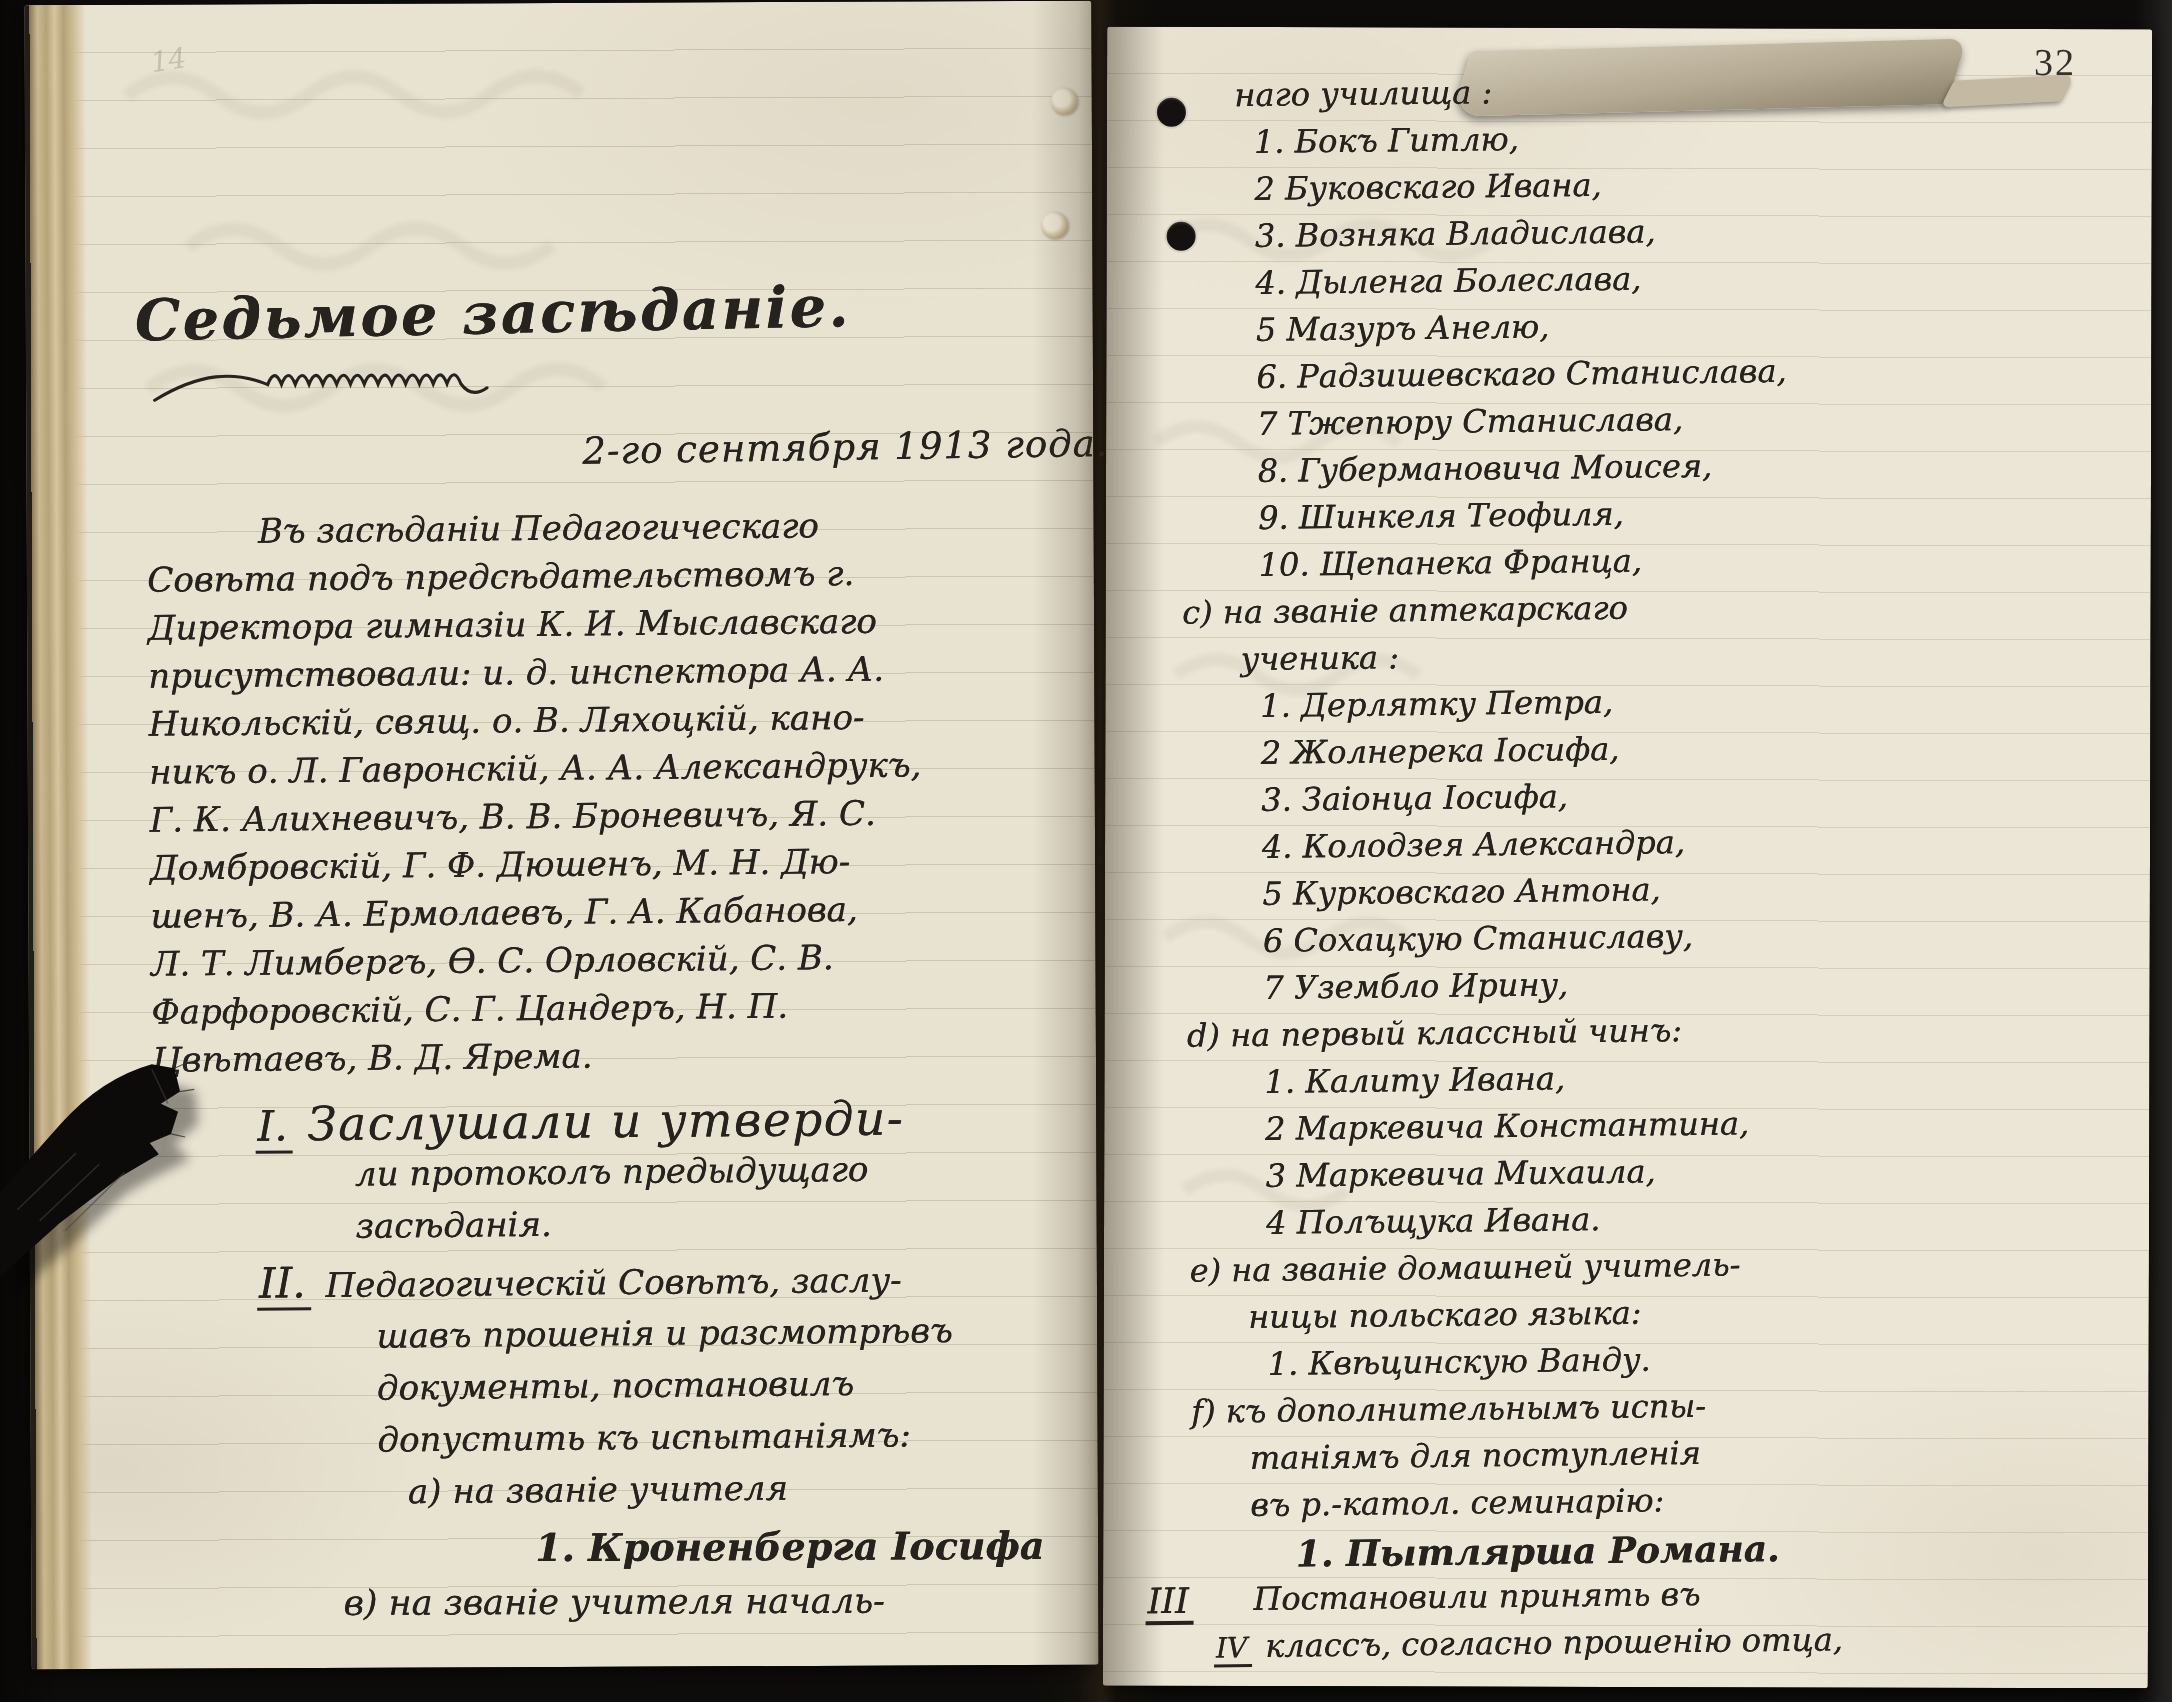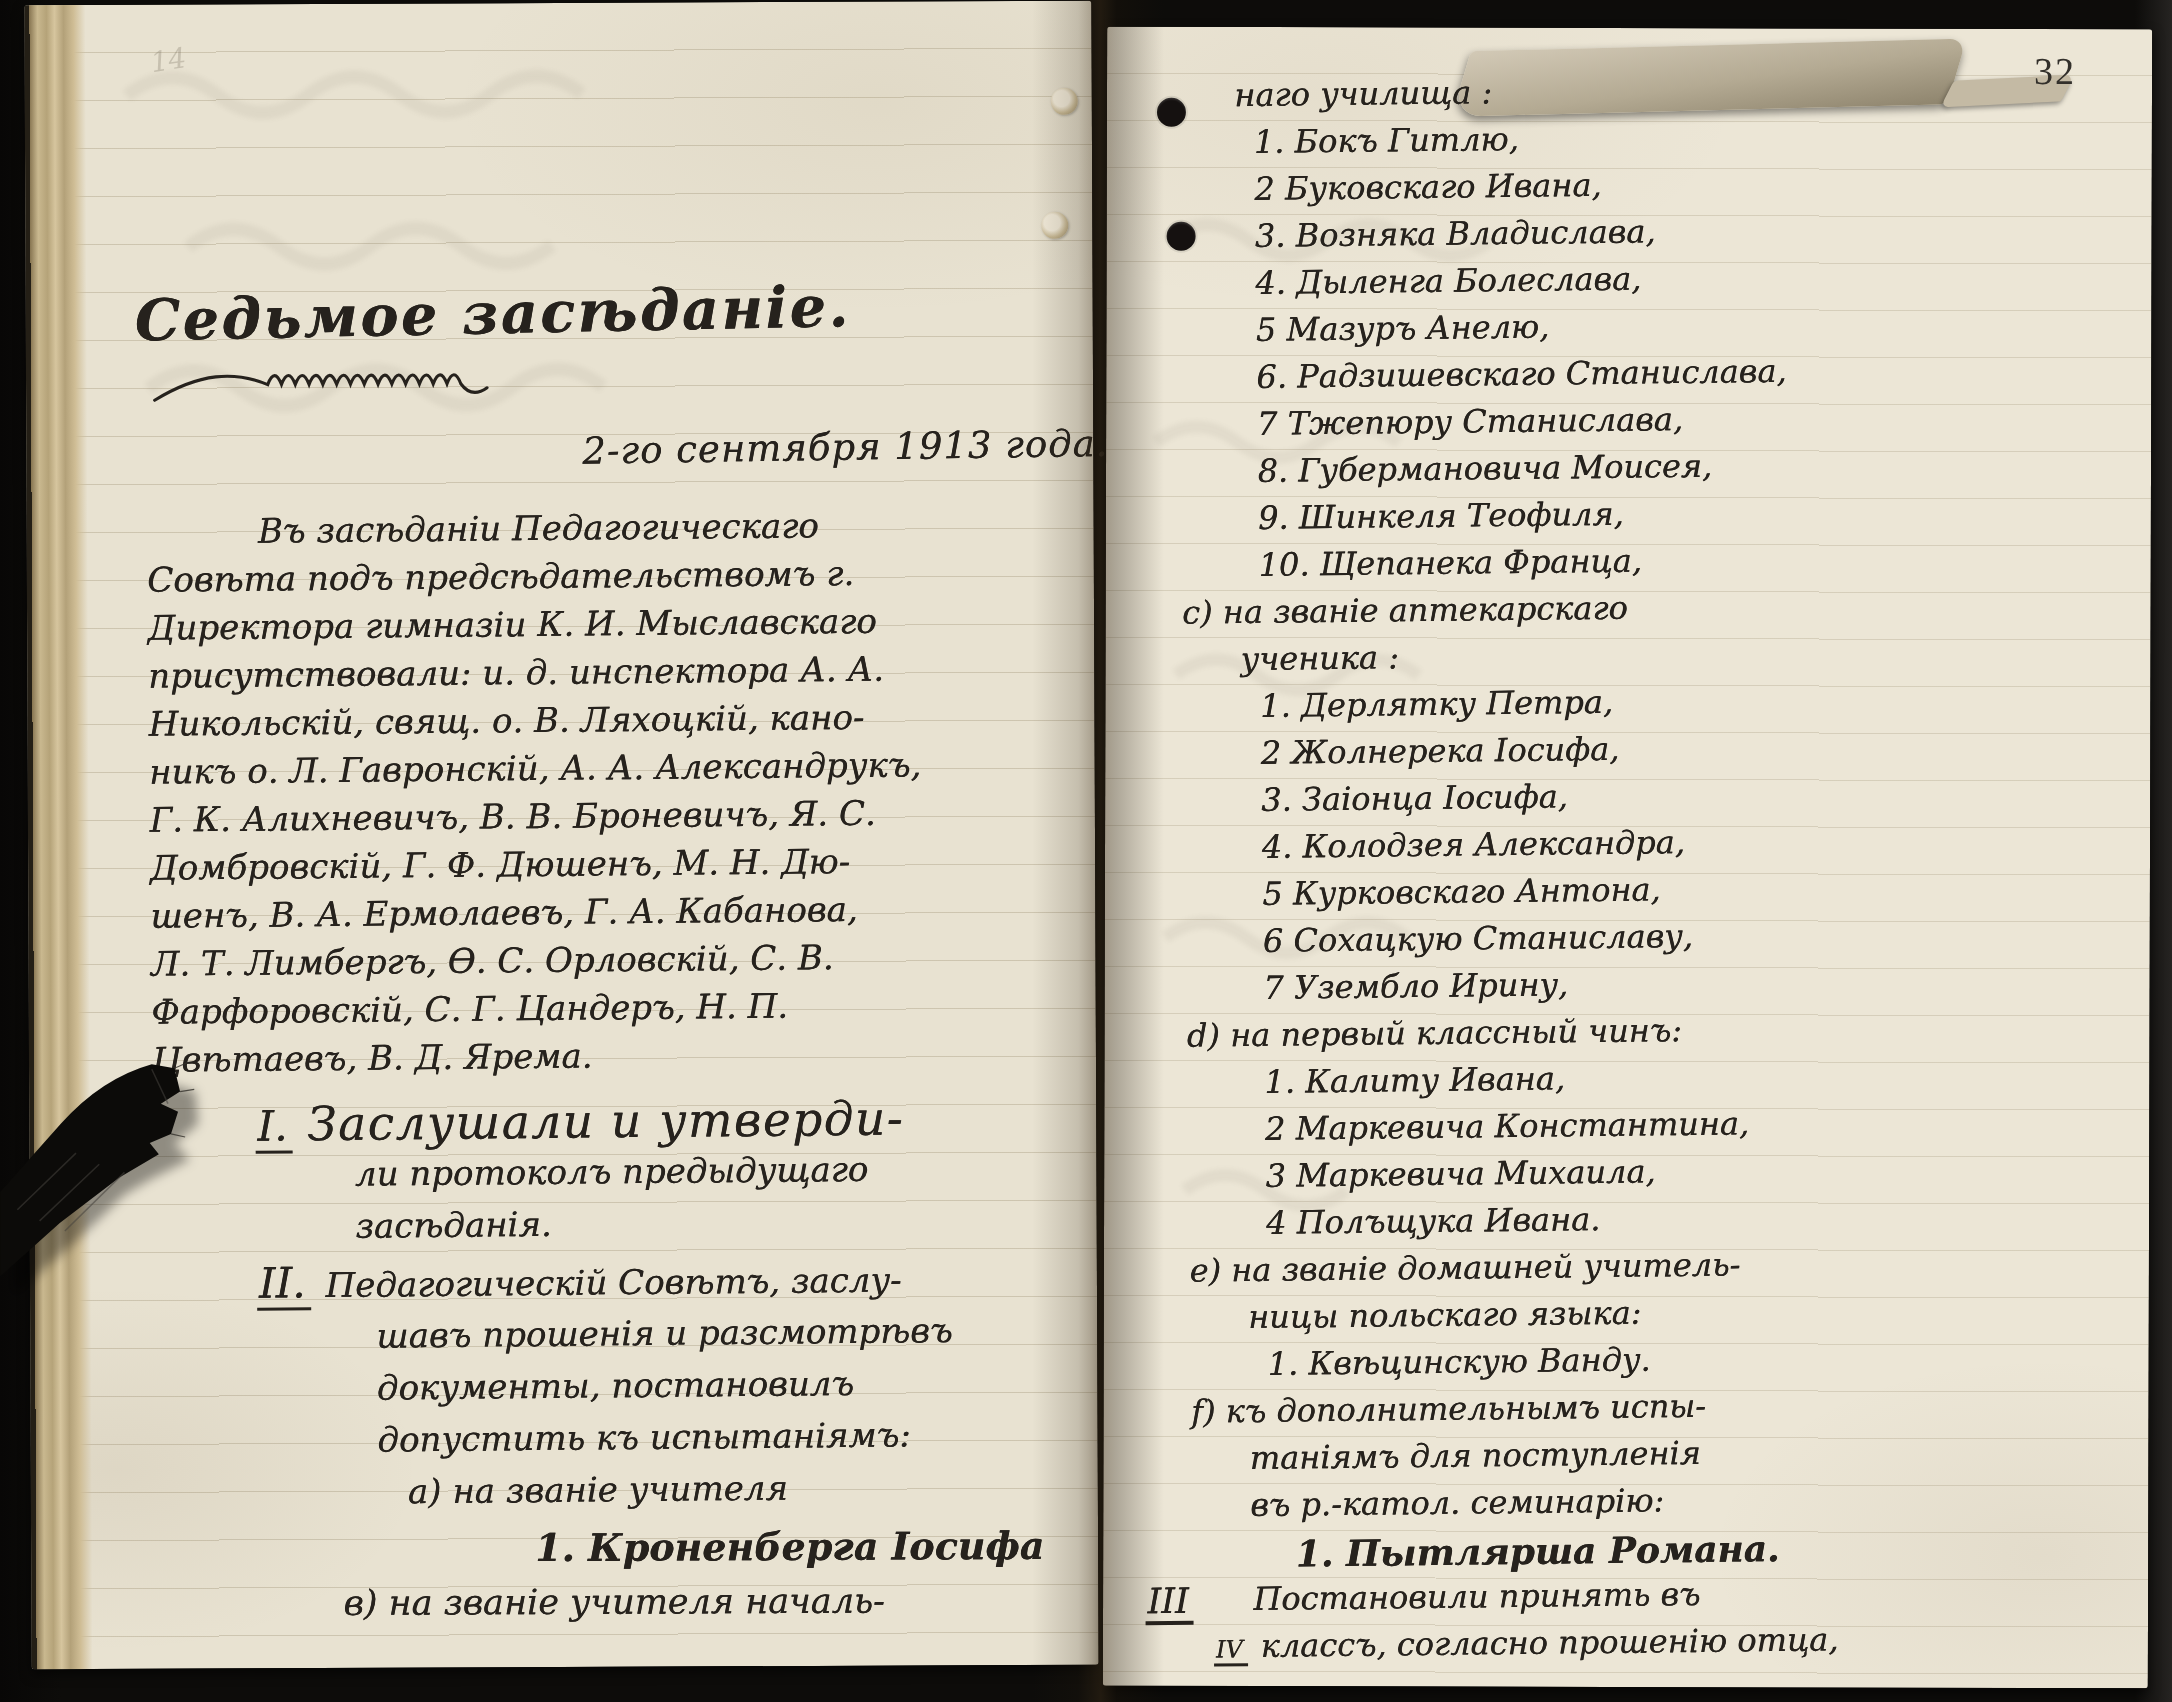--- a/index.html
+++ b/index.html
@@ -124,39 +124,39 @@
   .item-cont{font-size:34px;height:52px;}
   .item-cont.ic-0{margin-left:205px;}
   .item-cont.ic-1{margin-left:225px;}
   .item-cont.sub{margin-left:255px;}
   .lp-bottom{position:absolute;top:1522px;left:120px;}
   .bline{font-size:35px;height:57px;}
   .bline.b0{margin-left:384px;font-weight:bold;font-size:38px;}
   .bline.b1{margin-left:192px;}
   
   .page-num{
-    position:absolute;top:20px;right:76px;
+    position:absolute;top:11px;right:76px;
     font-family:"Liberation Serif", serif;
     font-style:normal;font-size:38px;color:#33302b;
     letter-spacing:2px;
   }
   .rp-lines{
     position:absolute;top:51px;left:0;right:0;
     transform:rotate(-0.8deg);transform-origin:left top;
   }
   .rrow{height:47px;position:relative;white-space:nowrap;}
   .rtext{font-size:32px;}
   .rrow.continuation .rtext{margin-left:127px;}
   .rrow.numbered .rtext{margin-left:146px;}
   .rrow.letter .rtext{margin-left:69px;}
   .rrow.numbered-emphasis .rtext{margin-left:172px;font-weight:bold;font-size:36px;}
   .rrow.margin-numeral .rtext{margin-left:129px;}
   .rrow.inline-numeral{padding-left:89px;}
   .roman.rmargin{position:absolute;left:21px;top:0;font-size:35px;border-bottom-width:4px;}
-  .roman.rinline{font-size:24px;margin-right:13px;border-bottom-width:3.5px;}
+  .roman.rinline{font-size:28px;margin-right:13px;border-bottom-width:3.5px;}
   
   .ghost{position:absolute;opacity:.07;filter:blur(2.5px);pointer-events:none;}
   
   .ribbon{position:absolute;left:0;top:1043px;z-index:6;}
 </style>
 </head>
 <body>
 
 <div class="stage">
 

